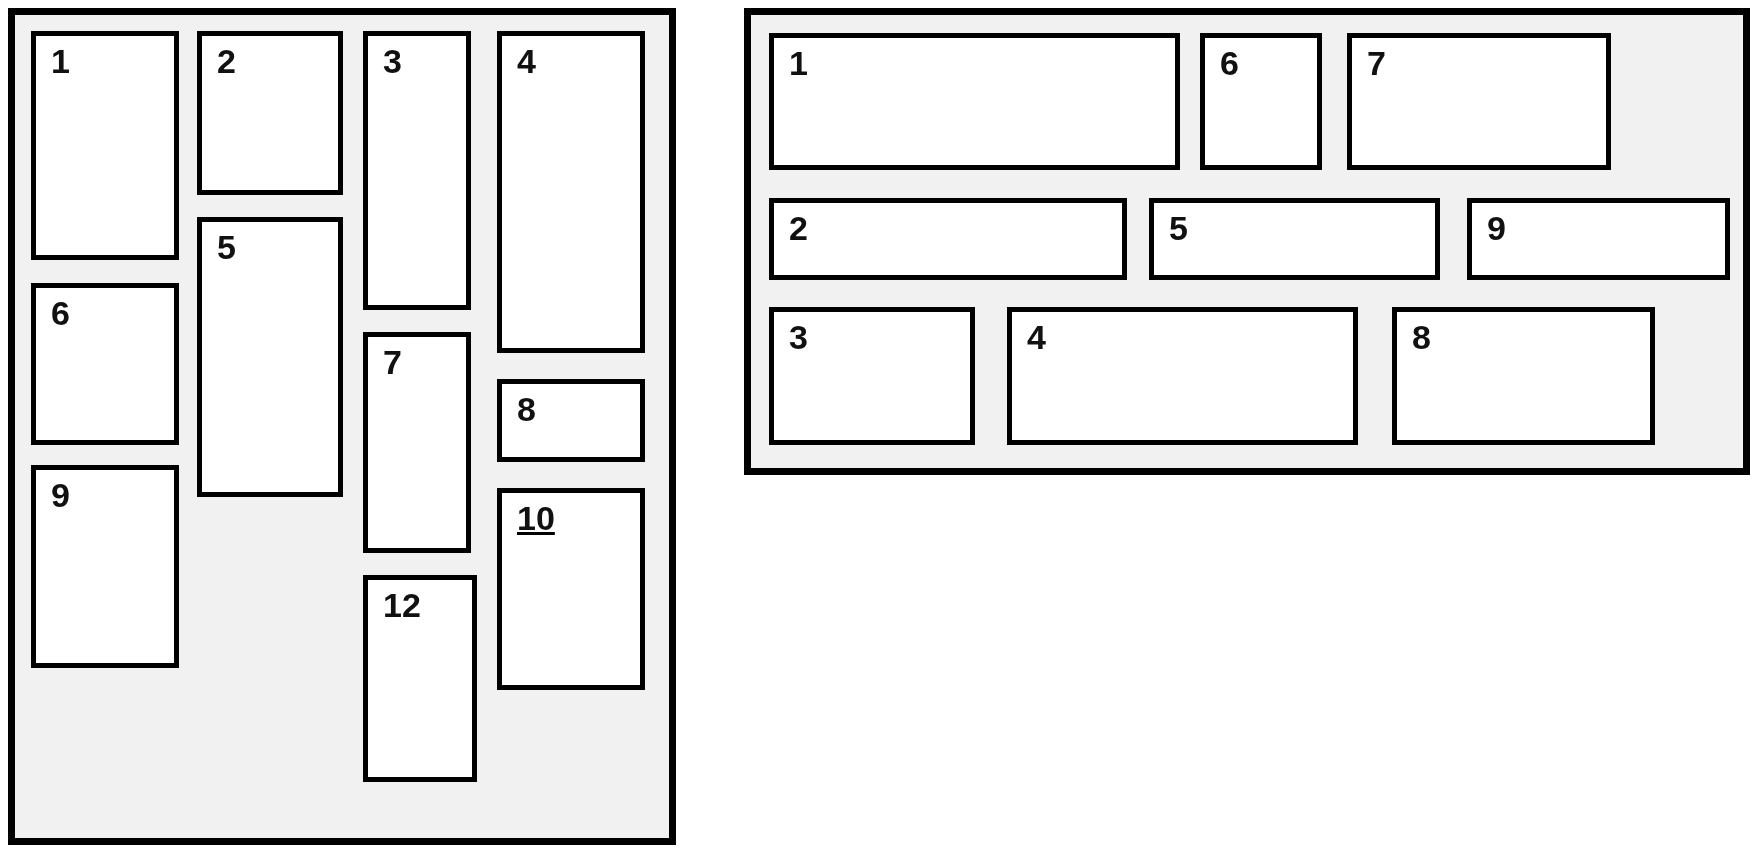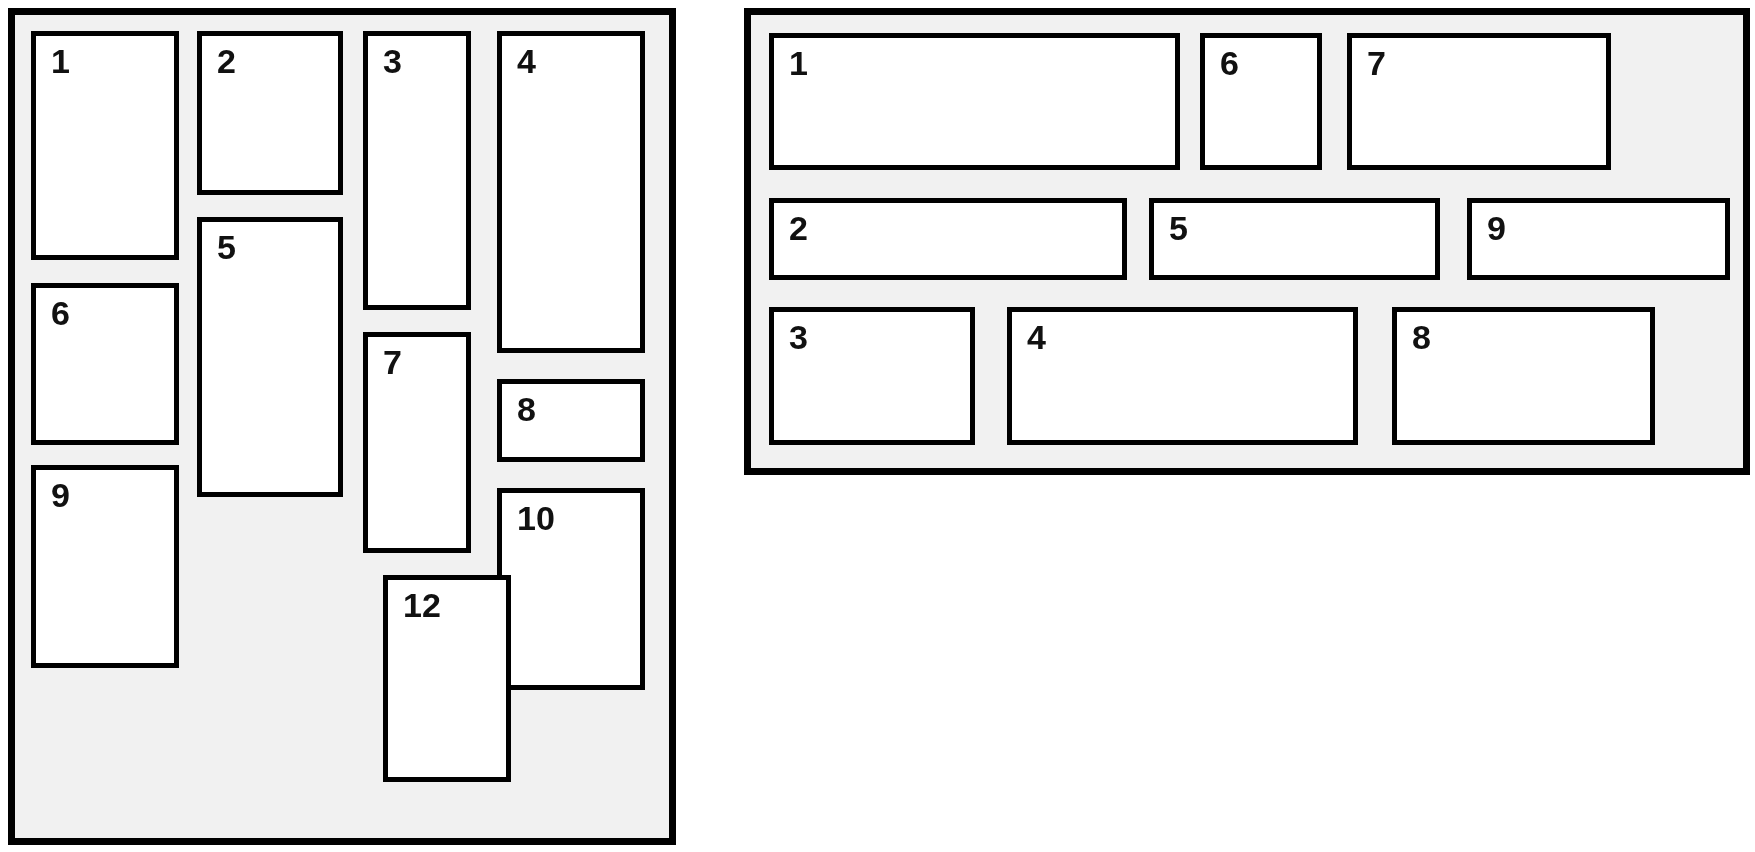--- a/index.html
+++ b/index.html
@@ -65,24 +65,24 @@
         </div>
       <div class="box" style="left:348px; top:317px; width:108px; height:221px;">
           <span class="num">7</span>
         </div>
       <div class="box" style="left:482px; top:364px; width:148px; height:83px;">
           <span class="num">8</span>
         </div>
       <div class="box" style="left:16px;  top:450px; width:148px; height:203px;">
           <span class="num">9</span>
         </div>
-      <div class="box" style="left:482px; top:473px; width:148px; height:202px;">
+      <div class="box" style="left:482px; top:473px; width:148px; height:202px;text-decoration:underline;">
           <span class="num">10</span>
         </div>
-      <div class="box" style="left:368px; top:560px; width:128px; height:207px;">
+      <div class="box" style="left:348px; top:560px; width:114px; height:207px;">
           <span class="num">12</span>
         </div>
     </div>
   </section>
 
   <section class="panel" style="left:744px; top:8px; width:1006px; height:467px;">
     <div class="panel-inner">
       <div class="box" style="left:18px;  top:18px;  width:411px; height:137px;">
           <span class="num">1</span>
         </div>

